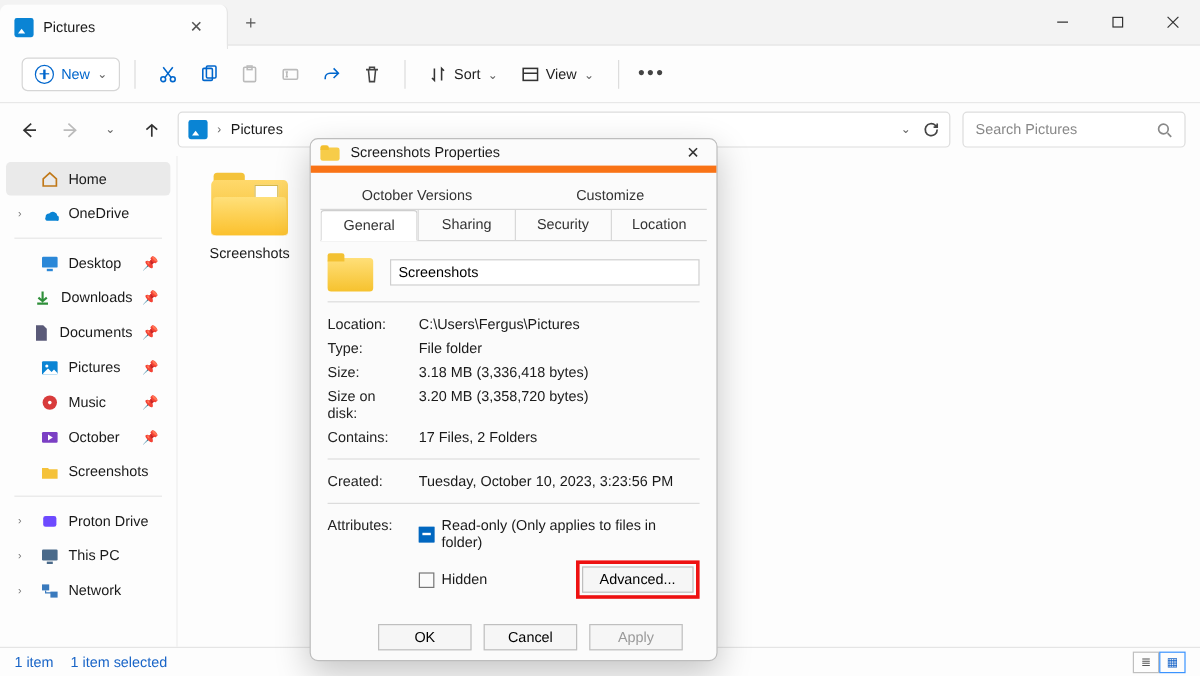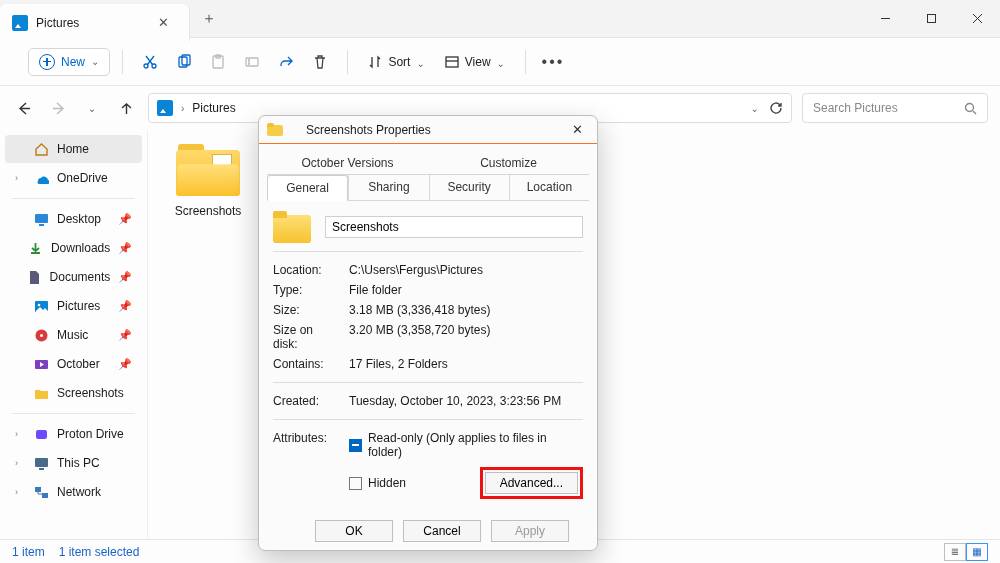--- a/index.html
+++ b/index.html
@@ -10,21 +10,21 @@
 .tab { display: flex; align-items: center; gap: 8px; padding: 0 14px 0 12px; height: 100%; background: #fdfdfd; border-right: 1px solid #e5e5e5; border-top-left-radius: 6px; border-top-right-radius: 6px; margin-top: 4px; min-width: 190px; }
 .tab .pic-icon { width: 16px; height: 16px; background: #0a84d4; border-radius: 2px; position: relative; }
 .tab .pic-icon::after { content:""; position:absolute; left:3px; bottom:3px; width:0;height:0;border-left:3px solid transparent;border-right:3px solid transparent;border-bottom:4px solid #fff;}
 .tab .close { margin-left: auto; font-size: 13px; color: #555; padding: 2px 6px; }
 .newtab { width: 38px; display:flex; align-items:center; justify-content:center; color:#555; font-size:15px;}
 .titlebar-spacer { flex: 1; }
 .winbtns { display:flex; }
 .winbtn { width: 46px; display:flex; align-items:center; justify-content:center; color:#333; font-size:10px;}
 
 
-.toolbar { height: 48px; display:flex; align-items:center; gap: 4px; padding: 0 28px; border-bottom: 1px solid #e8e8e8; }
+.toolbar { height: 48px; display:flex; align-items:center; gap: 4px; padding: 0 18px; border-bottom: 1px solid #e8e8e8; }
 .pill { display:flex; align-items:center; gap:6px; padding: 5px 10px; border:1px solid #d6d6d6; border-radius: 5px; color:#0066cc; background:#fff;}
 .pill .plus-circle{width:16px;height:16px;border:1.5px solid #0066cc;border-radius:50%;position:relative;}
 .pill .plus-circle::before,.pill .plus-circle::after{content:"";position:absolute;background:#0066cc;}
 .pill .plus-circle::before{left:3px;right:3px;top:6px;height:1.5px;}
 .pill .plus-circle::after{top:3px;bottom:3px;left:6px;width:1.5px;}
 .sep { width:1px; height:24px; background:#ddd; margin: 0 8px; }
 .ticon { width:30px; height:30px; display:flex; align-items:center; justify-content:center; color:#444; border-radius:4px;}
 .ticon.muted{ color:#b0b0b0;}
 .tlabel { display:flex; align-items:flex-end; gap:6px; padding: 5px 8px; color:#222;}
 .dots {font-size:16px; letter-spacing:2px;}
@@ -61,21 +61,21 @@
 .folder-caption{font-size:12px;}
 
 
 .status{ position:absolute; bottom:0; left:0; right:0; height:24px; border-top:1px solid #e5e5e5; display:flex; align-items:center; padding:0 12px; gap:14px; color:#1864c7; font-size:12px; background:#fdfdfd;}
 .status .viewbtns{margin-left:auto; display:flex; gap:0;}
 .vb{width:22px;height:18px;border:1px solid #bfbfbf;display:flex;align-items:center;justify-content:center;font-size:10px;color:#555;}
 .vb.active{border-color:#3a93ff;color:#1864c7;}
 
 
 .dialog{ position:absolute; left:258px; top:115px; width:340px; height:436px; background:#fbfbfb; border:1px solid #bdbdbd; border-radius:7px; box-shadow:0 10px 28px rgba(0,0,0,.22);}
-.dlg-title{ height:28px; display:flex; align-items:center; gap:23px; padding:0 8px; border-bottom:1px solid #f97316;}
+.dlg-title{ height:28px; display:flex; align-items:center; gap:9px; padding:0 8px; border-bottom:6px solid #f97316;}
 .dlg-title .folder-mini{width:16px;height:13px;position:relative;}
 .dlg-title .folder-mini::before{content:"";position:absolute;left:0;top:2px;right:0;bottom:0;background:#f7cc49;border-radius:2px;}
 .dlg-title .folder-mini::after{content:"";position:absolute;left:0;top:0;width:7px;height:4px;background:#f3bf2e;border-radius:2px 2px 0 0;}
 .dlg-title .dclose{margin-left:auto;font-size:13px;padding:2px 6px;color:#333;}
 .tabs-row2{display:flex; border-bottom:1px solid #d6d6d6; margin:8px 8px 0;}
 .tabs-row2 .t{flex:1;text-align:center;padding:4px 0;font-size:12px;color:#333;}
 .tabs-row1{display:flex; margin:0 8px; border-bottom:1px solid #d6d6d6;}
 .tabs-row1 .t{flex:1;text-align:center;padding:5px 0;font-size:12px;color:#333;border-left:1px solid #d8d8d8;}
 .tabs-row1 .t:first-child{border-left:none;}
 .tabs-row1 .t.active{background:#fff;border:1px solid #cfcfcf;border-bottom:1px solid #fff;margin-bottom:-1px;border-radius:3px 3px 0 0;}

